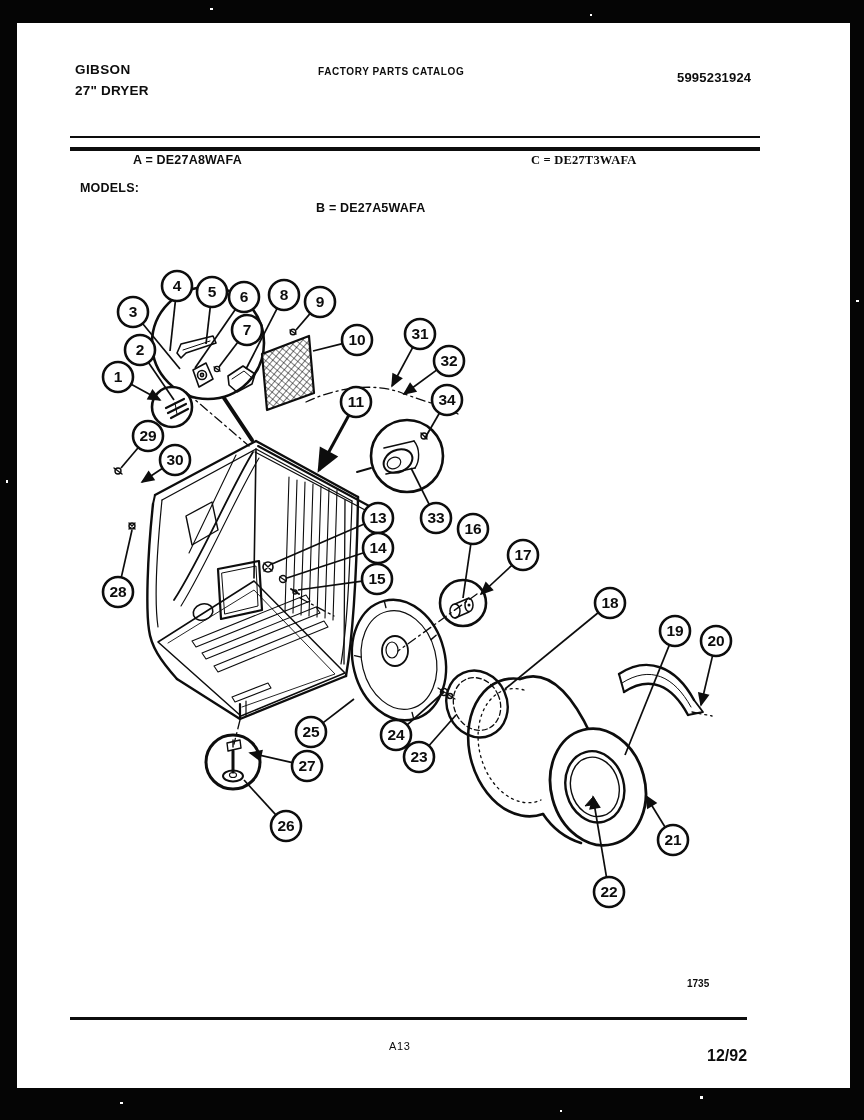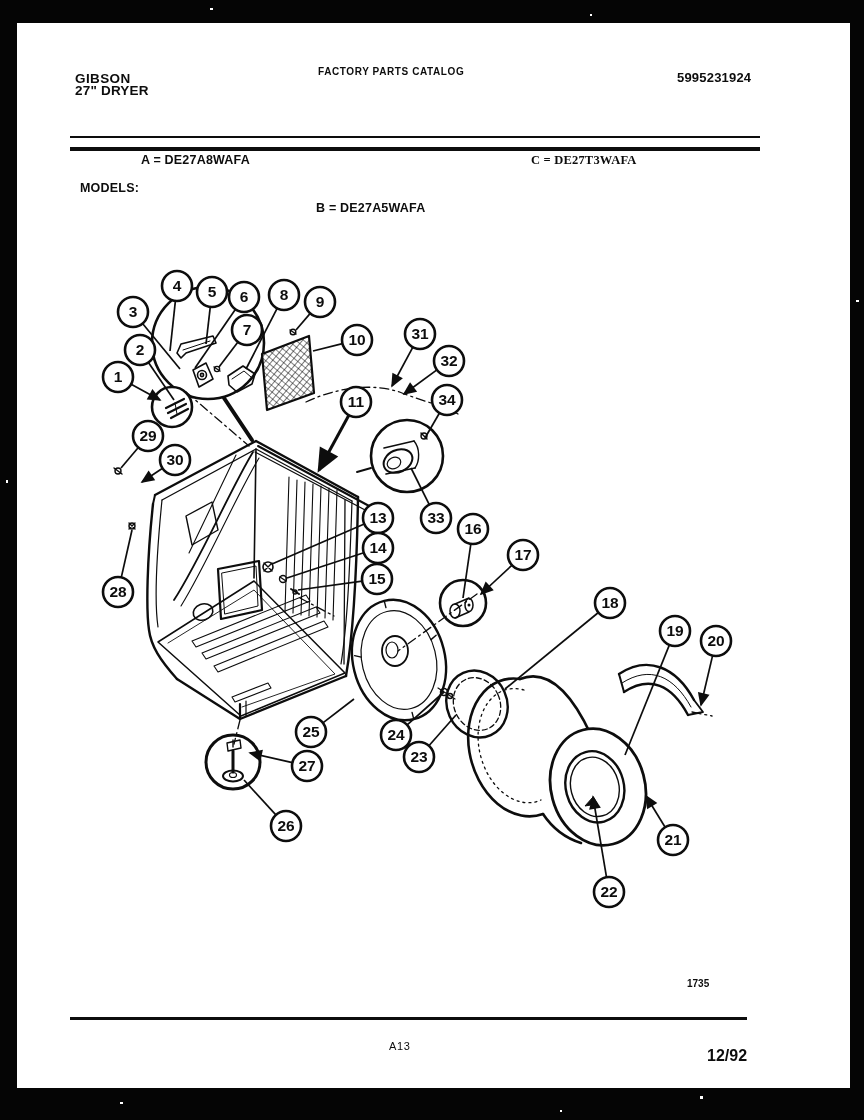--- a/index.html
+++ b/index.html
@@ -6,29 +6,29 @@
   body{
     width:864px;height:1120px;position:relative;overflow:hidden;
     background:#050505;
     font-family:"Liberation Sans", sans-serif;
   }
   .page{
     position:absolute;left:17px;top:23px;width:833px;height:1065px;
     background:#ffffff;z-index:1;
   }
   .txt{position:absolute;z-index:3;color:#0d0d0d;white-space:nowrap;}
-  .brand1{left:75px;top:62px;font-size:13.5px;font-weight:bold;letter-spacing:.4px;margin-top:9px;}
+  .brand1{left:75px;top:62px;font-size:13.5px;font-weight:bold;letter-spacing:.4px;}
   .brand2{left:75px;top:83px;font-size:13.5px;font-weight:bold;letter-spacing:.2px;}
   .title{left:318px;top:66px;font-size:10px;font-weight:bold;letter-spacing:.6px;}
   .catno{left:677px;top:70px;font-size:13px;font-weight:bold;letter-spacing:.2px;}
   .rule{position:absolute;left:70px;top:136px;width:690px;height:9px;z-index:3;
     border-top:2px solid #0d0d0d;border-bottom:4px solid #0d0d0d;}
   .models{top:153px;font-size:12.5px;font-weight:bold;letter-spacing:.2px;}
   .m-label{left:80px;margin-top:28px;}
-  .m-a{left:141px;}
+  .m-a{left:133px;}
   .m-b{left:316px;margin-top:48px;}
   .m-c{left:531px;font-family:Liberation Serif, serif;}
   .fig{left:687px;top:978px;font-size:10px;font-weight:bold;}
   .footrule{position:absolute;left:70px;top:1017px;width:677px;height:3px;background:#0d0d0d;z-index:3;}
   .pageid{left:389px;top:1040px;font-size:11px;font-weight:normal;letter-spacing:.6px;}
   .revdate{left:707px;top:1047px;font-size:16px;font-weight:bold;}
   svg.diagram{position:absolute;left:0;top:0;z-index:2;}
   .speck{position:absolute;background:#fff;z-index:0;}
 </style>
 </head>

